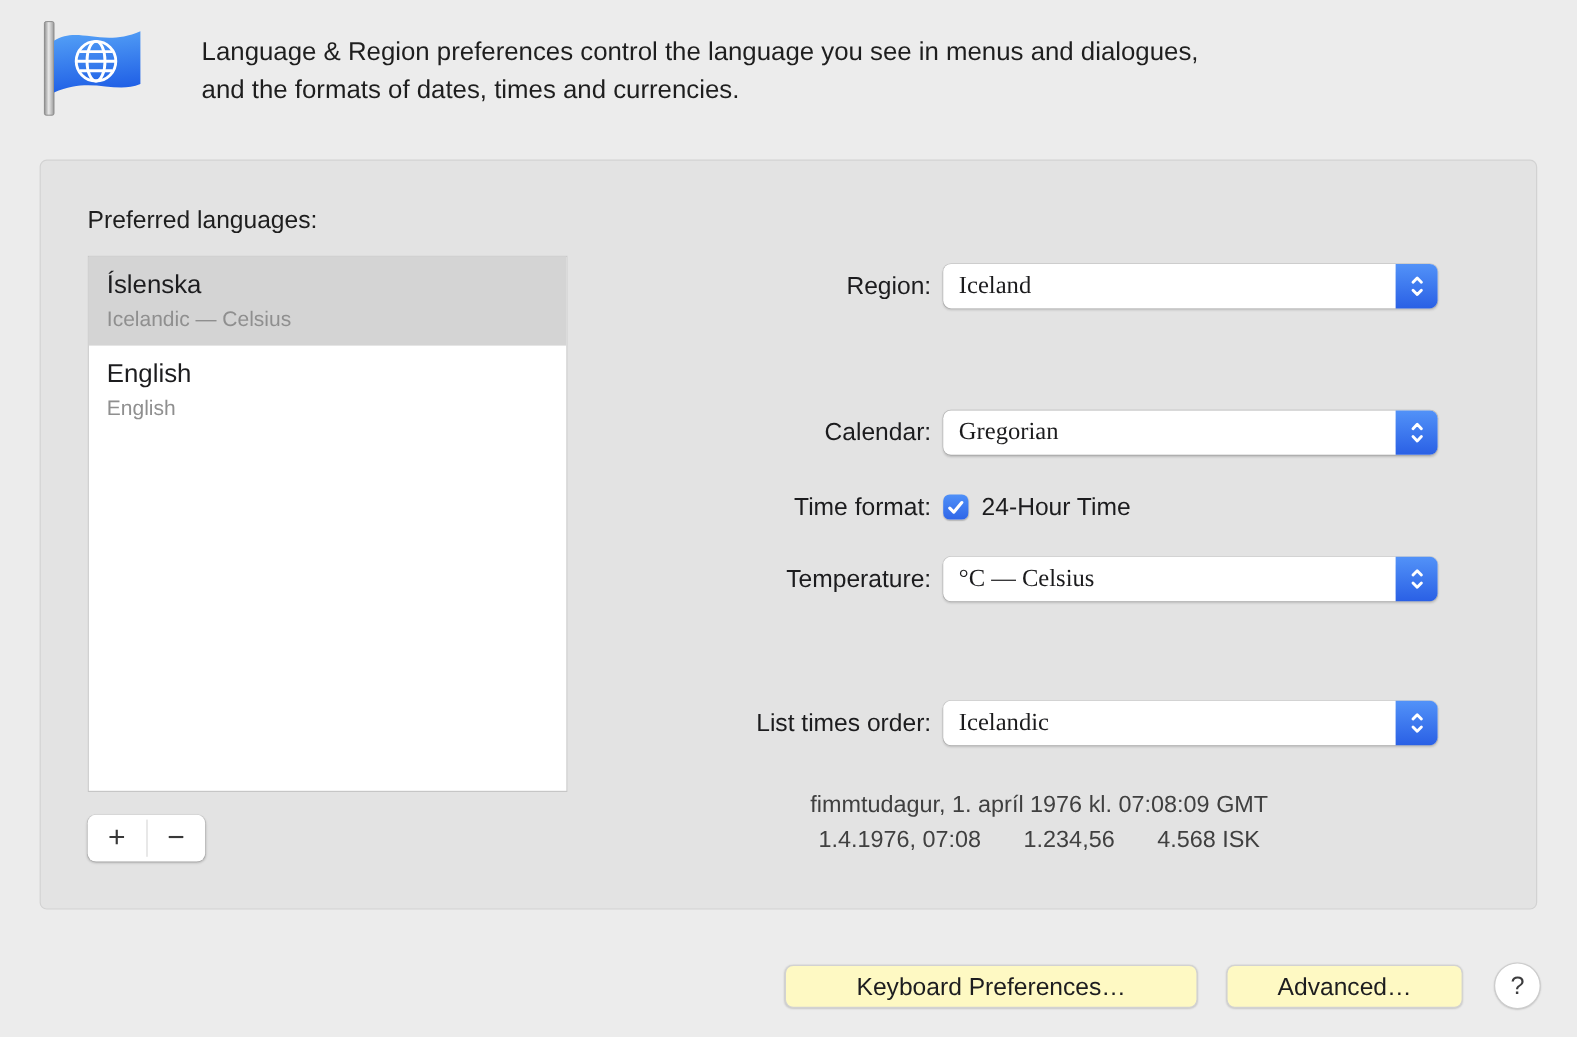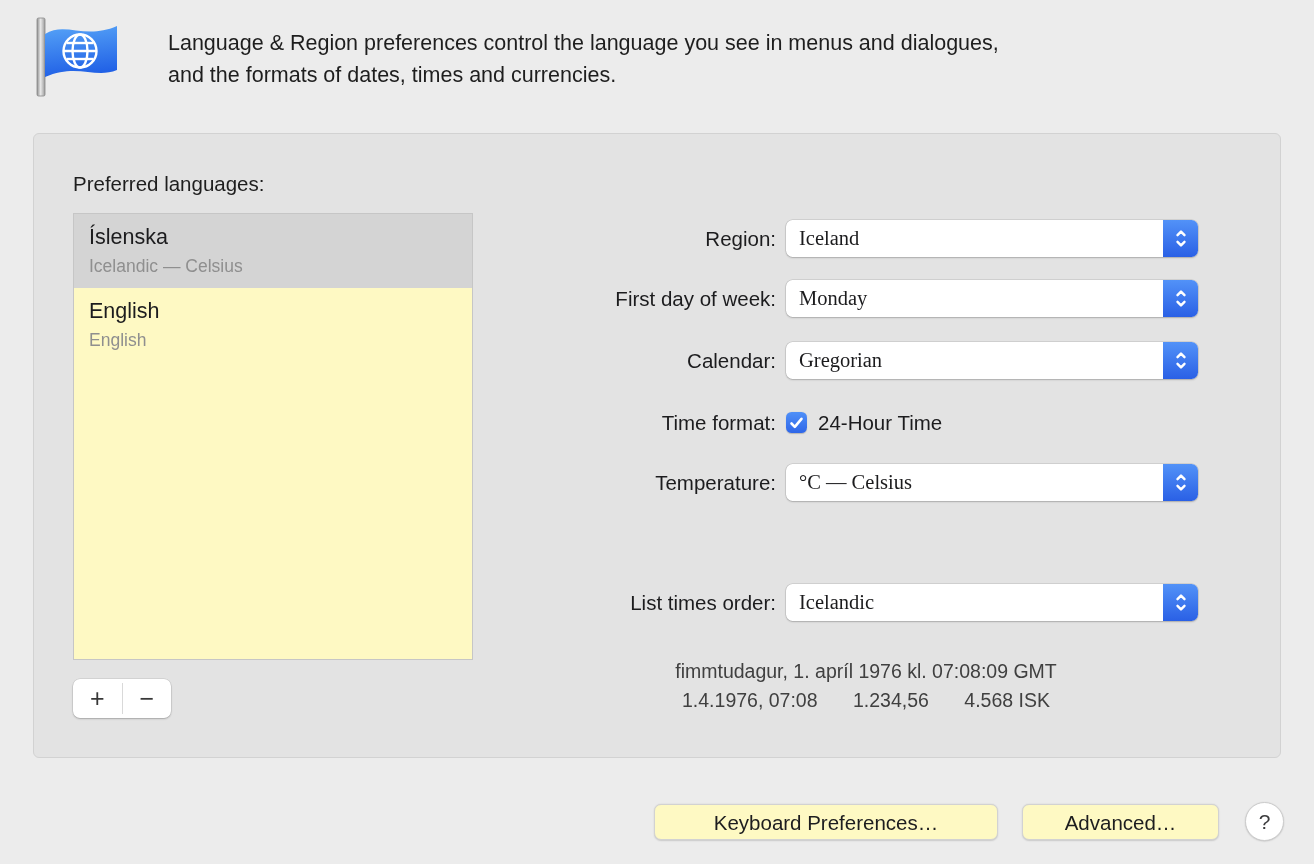--- a/index.html
+++ b/index.html
@@ -29,21 +29,21 @@
     border: 1px solid #d2d2d2;
     border-radius: 6px;
   }
   .pref-label {
     position: absolute; left: 39px; top: 38px;
     font-size: 20.5px; color: #1e1e1e;
   }
   .lang-list {
     position: absolute; left: 39px; top: 79px;
     width: 400px; height: 447px;
-    background: #fef9c3;
+    background: #ffffff;
     border: 1px solid #c6c6c6;
     overflow: hidden;
   }
   .lang-row { padding: 9px 15px 10px; cursor: default; }
   .lang-row.selected { background: #d4d4d4; }
   .lang-name { font-size: 21.5px; line-height: 29px; color: #1c1c1e; }
   .lang-sub  { font-size: 17.5px; line-height: 24px; color: #8f8f8f; margin-top: 2px; }
 
   .seg {
     position: absolute; left: 39px; top: 545px;
@@ -205,32 +205,20 @@
         <span class="popup-value">Iceland</span>
         <span class="popup-cap">
           <svg width="14" height="23" viewBox="0 0 14 23" fill="none" stroke="#ffffff" stroke-width="2.4" stroke-linecap="round" stroke-linejoin="round">
             <path d="M3.5 8.2 L7 4.6 L10.5 8.2"></path>
               <path d="M3.5 14.8 L7 18.4 L10.5 14.8"></path>
           </svg>
         </span>
       </div>
     </div>
 
-    <div class="form-row row-firstday">
-      <div class="form-label">First day of week:</div>
-      <div class="popup">
-        <span class="popup-value">Monday</span>
-        <span class="popup-cap">
-          <svg width="14" height="23" viewBox="0 0 14 23" fill="none" stroke="#ffffff" stroke-width="2.4" stroke-linecap="round" stroke-linejoin="round">
-            <path d="M3.5 8.2 L7 4.6 L10.5 8.2"></path>
-              <path d="M3.5 14.8 L7 18.4 L10.5 14.8"></path>
-          </svg>
-        </span>
-      </div>
-    </div>
 
     <div class="form-row row-calendar">
       <div class="form-label">Calendar:</div>
       <div class="popup">
         <span class="popup-value">Gregorian</span>
         <span class="popup-cap">
           <svg width="14" height="23" viewBox="0 0 14 23" fill="none" stroke="#ffffff" stroke-width="2.4" stroke-linecap="round" stroke-linejoin="round">
             <path d="M3.5 8.2 L7 4.6 L10.5 8.2"></path>
               <path d="M3.5 14.8 L7 18.4 L10.5 14.8"></path>
           </svg>

